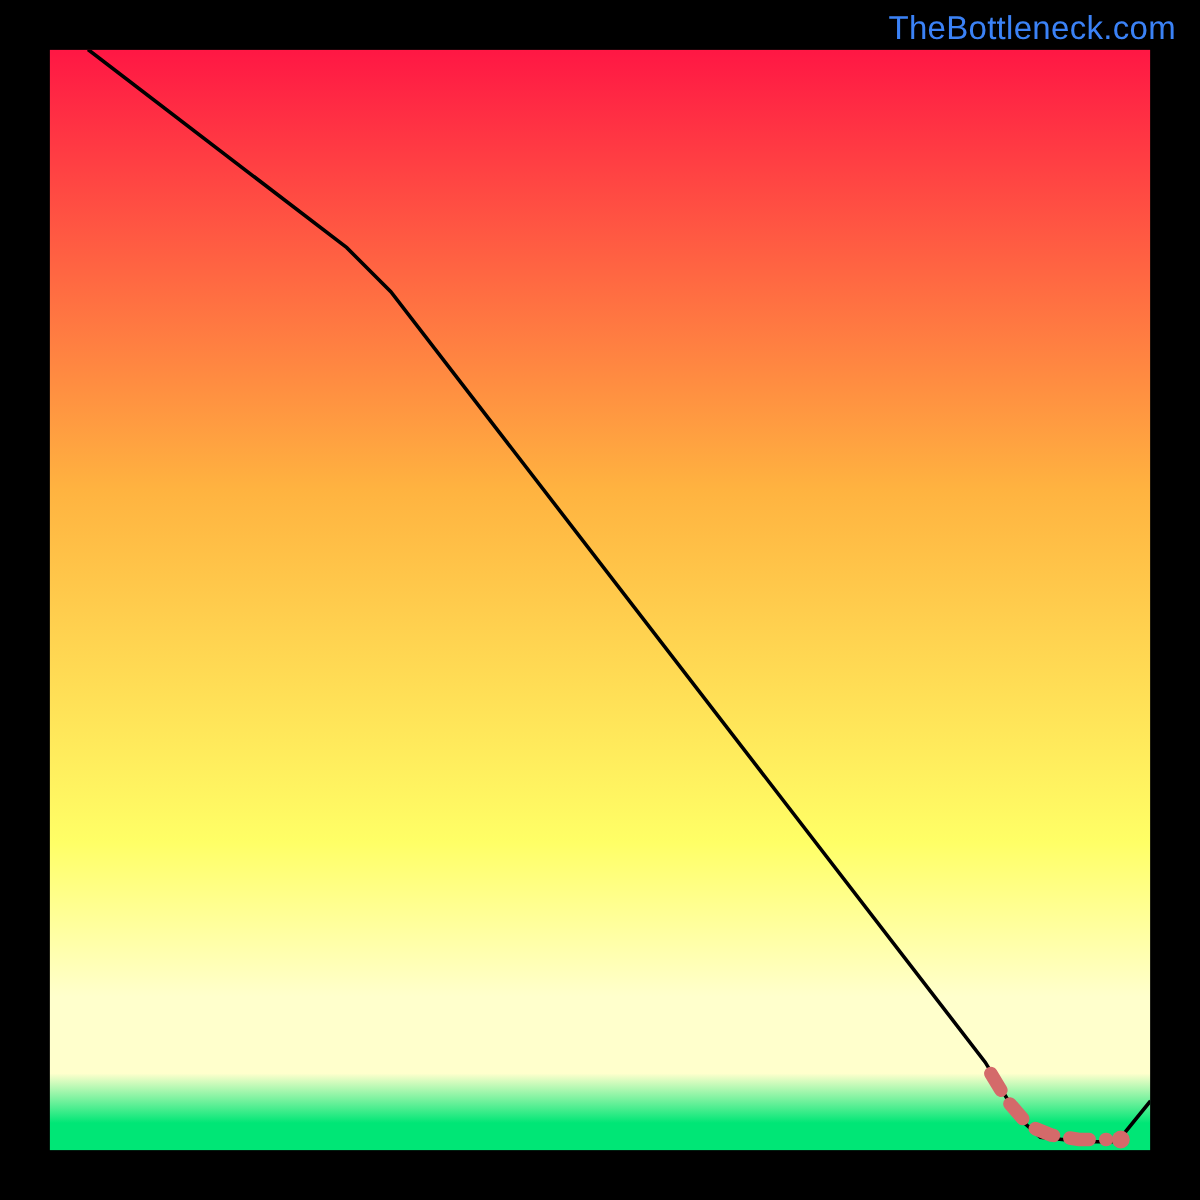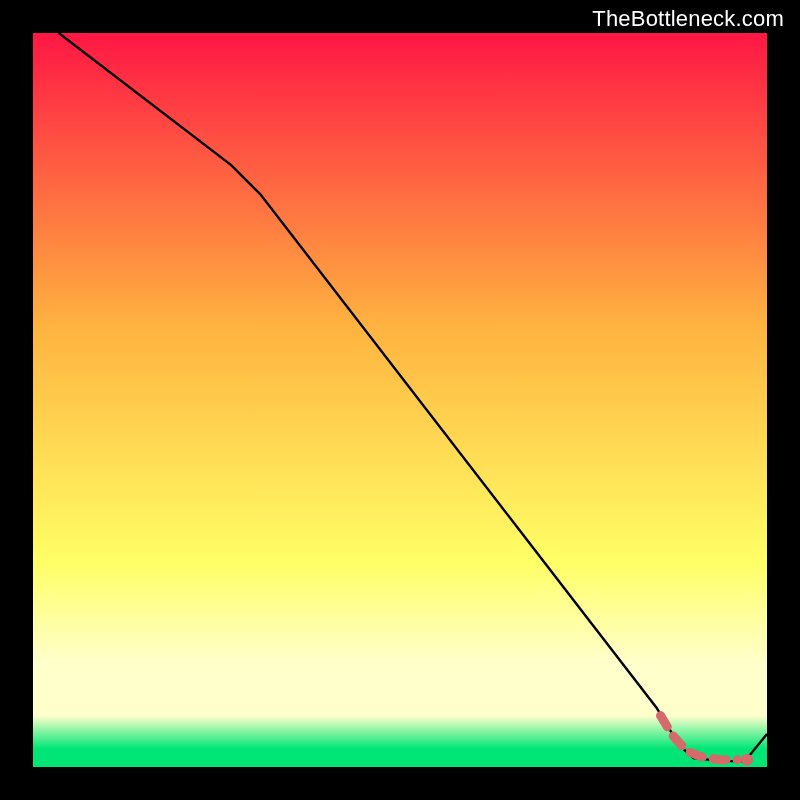--- a/index.html
+++ b/index.html
@@ -29,21 +29,21 @@
   .gradient {
     position: absolute;
     inset: 0;
   }
   .watermark {
     position: absolute;
     right: 16px;
     top: 6px;
     font-family: Arial, Helvetica, sans-serif;
     font-size: 22px;
-    color: #ffffff;
+    color: #3b82f6;
     letter-spacing: 0.2px;
     user-select: none;
   }
   svg.lines {
     position: absolute;
     inset: 0;
   }
 </style>
 </head>
 <body>

